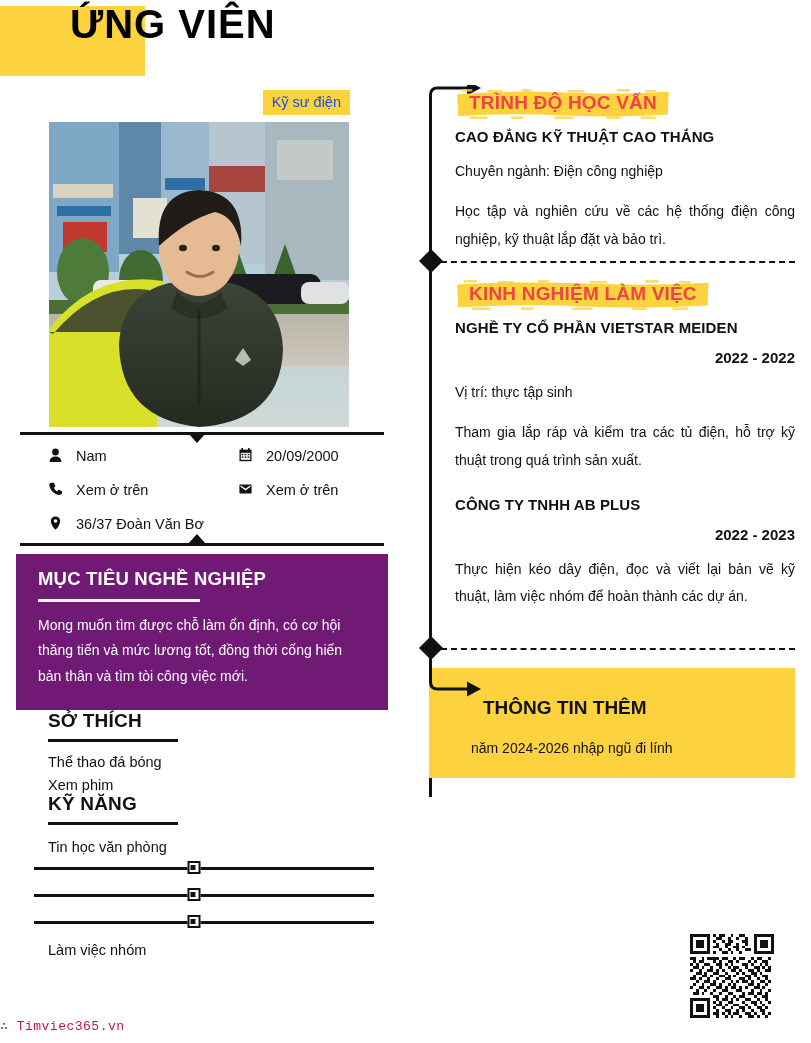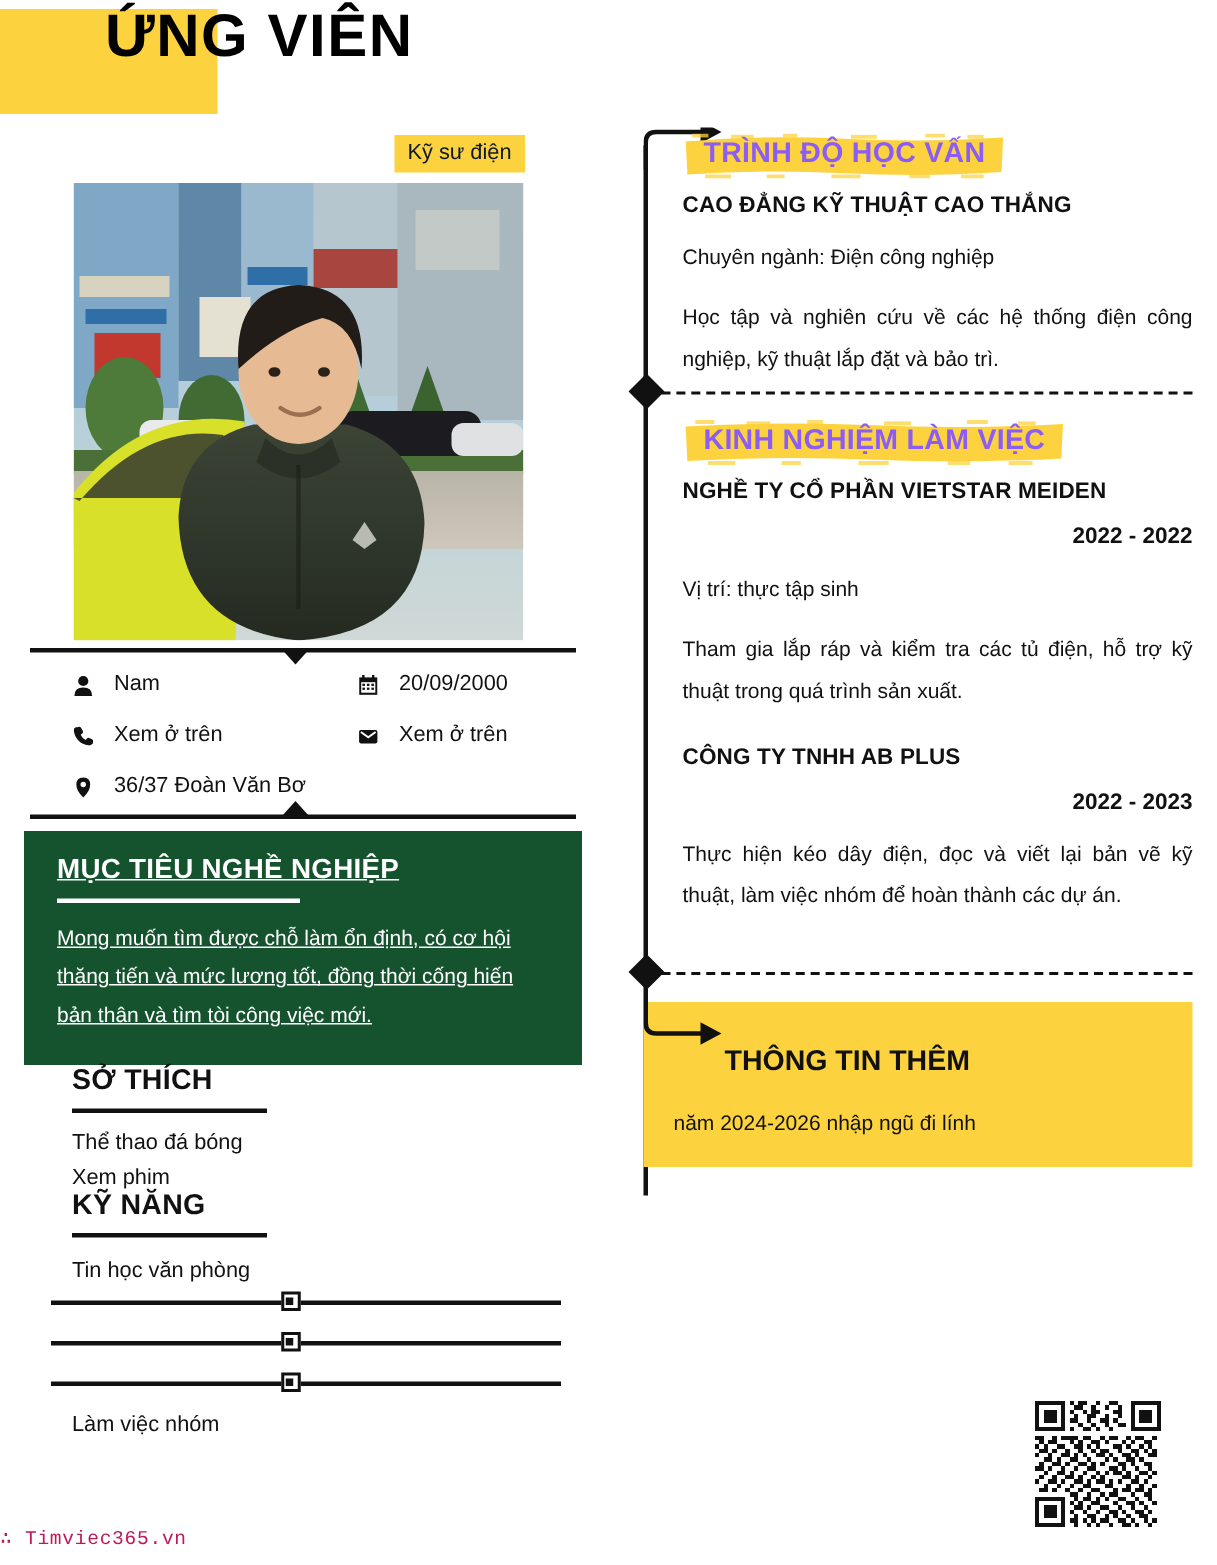--- a/index.html
+++ b/index.html
@@ -44,21 +44,21 @@
 
   .job-tag-row {
     display: flex;
     justify-content: flex-end;
     padding-right: 46px;
   }
   .job-tag {
     background: #fcd33e;
     font-size: 14.5px;
     padding: 4px 9px 5px 9px;
-    color: #0f172a;
+    color: #1d4ed8;
   }
 
   .photo-wrap {
     margin-top: 7px;
     margin-left: 33px;
     width: 300px;
     height: 305px;
     overflow: hidden;
     position: relative;
   }
@@ -89,42 +89,41 @@
   .tri-up   { top: -4px; border-bottom: 10px solid #111; }
 
   .contact-grid {
     margin: 9px 0 6px 0;
     display: grid;
     grid-template-columns: 190px 190px;
     row-gap: 18px;
   }
   .contact-item {
     display: flex;
-    align-items: flex-end;
+    align-items: flex-start;
     gap: 13px;
     padding-left: 32px;
     font-size: 14.5px;
     color: #111;
   }
   .contact-item .ci {
     width: 15px;
     display: flex;
     justify-content: center;
     align-items: center;
     flex: 0 0 15px;
   }
 
   
   .objective {
-    background: #14532d;
+    background: #701a75;
     color: #ffffff;
     width: 372px;
     margin-top: 4px;
     padding: 14px 22px 20px 22px;
-    text-decoration: underline;
   }
   .objective h2 {
     font-size: 18.5px;
     font-weight: bold;
     letter-spacing: .2px;
     margin-bottom: 9px;
   }
   .objective .rule {
     width: 162px; height: 2.5px;
     background: #fff;
@@ -229,21 +228,21 @@
     left: 0; top: 0;
     width: 100%; height: 100%;
     z-index: 0;
   }
   .rtitle {
     position: relative;
     z-index: 1;
     font-size: 19px;
     font-weight: bold;
     letter-spacing: .2px;
-    color: #8b5cf6;
+    color: #ef4444;
     white-space: nowrap;
   }
 
   .org {
     font-size: 15px;
     font-weight: bold;
     color: #111;
     margin-top: 9px;
     letter-spacing: .1px;
   }
@@ -279,21 +278,21 @@
   }
   .extra-title {
     position: absolute;
     left: 68px; top: 612px;
     font-size: 19px;
     font-weight: bold;
     color: #111;
   }
   .extra-text {
     position: absolute;
-    left: 34px; top: 655px;
+    left: 56px; top: 655px;
     font-size: 14px;
     color: #111;
   }
 
   
   .qr {
     position: absolute;
     left: 690px; top: 934px;
     width: 84px; height: 84px;
   }

